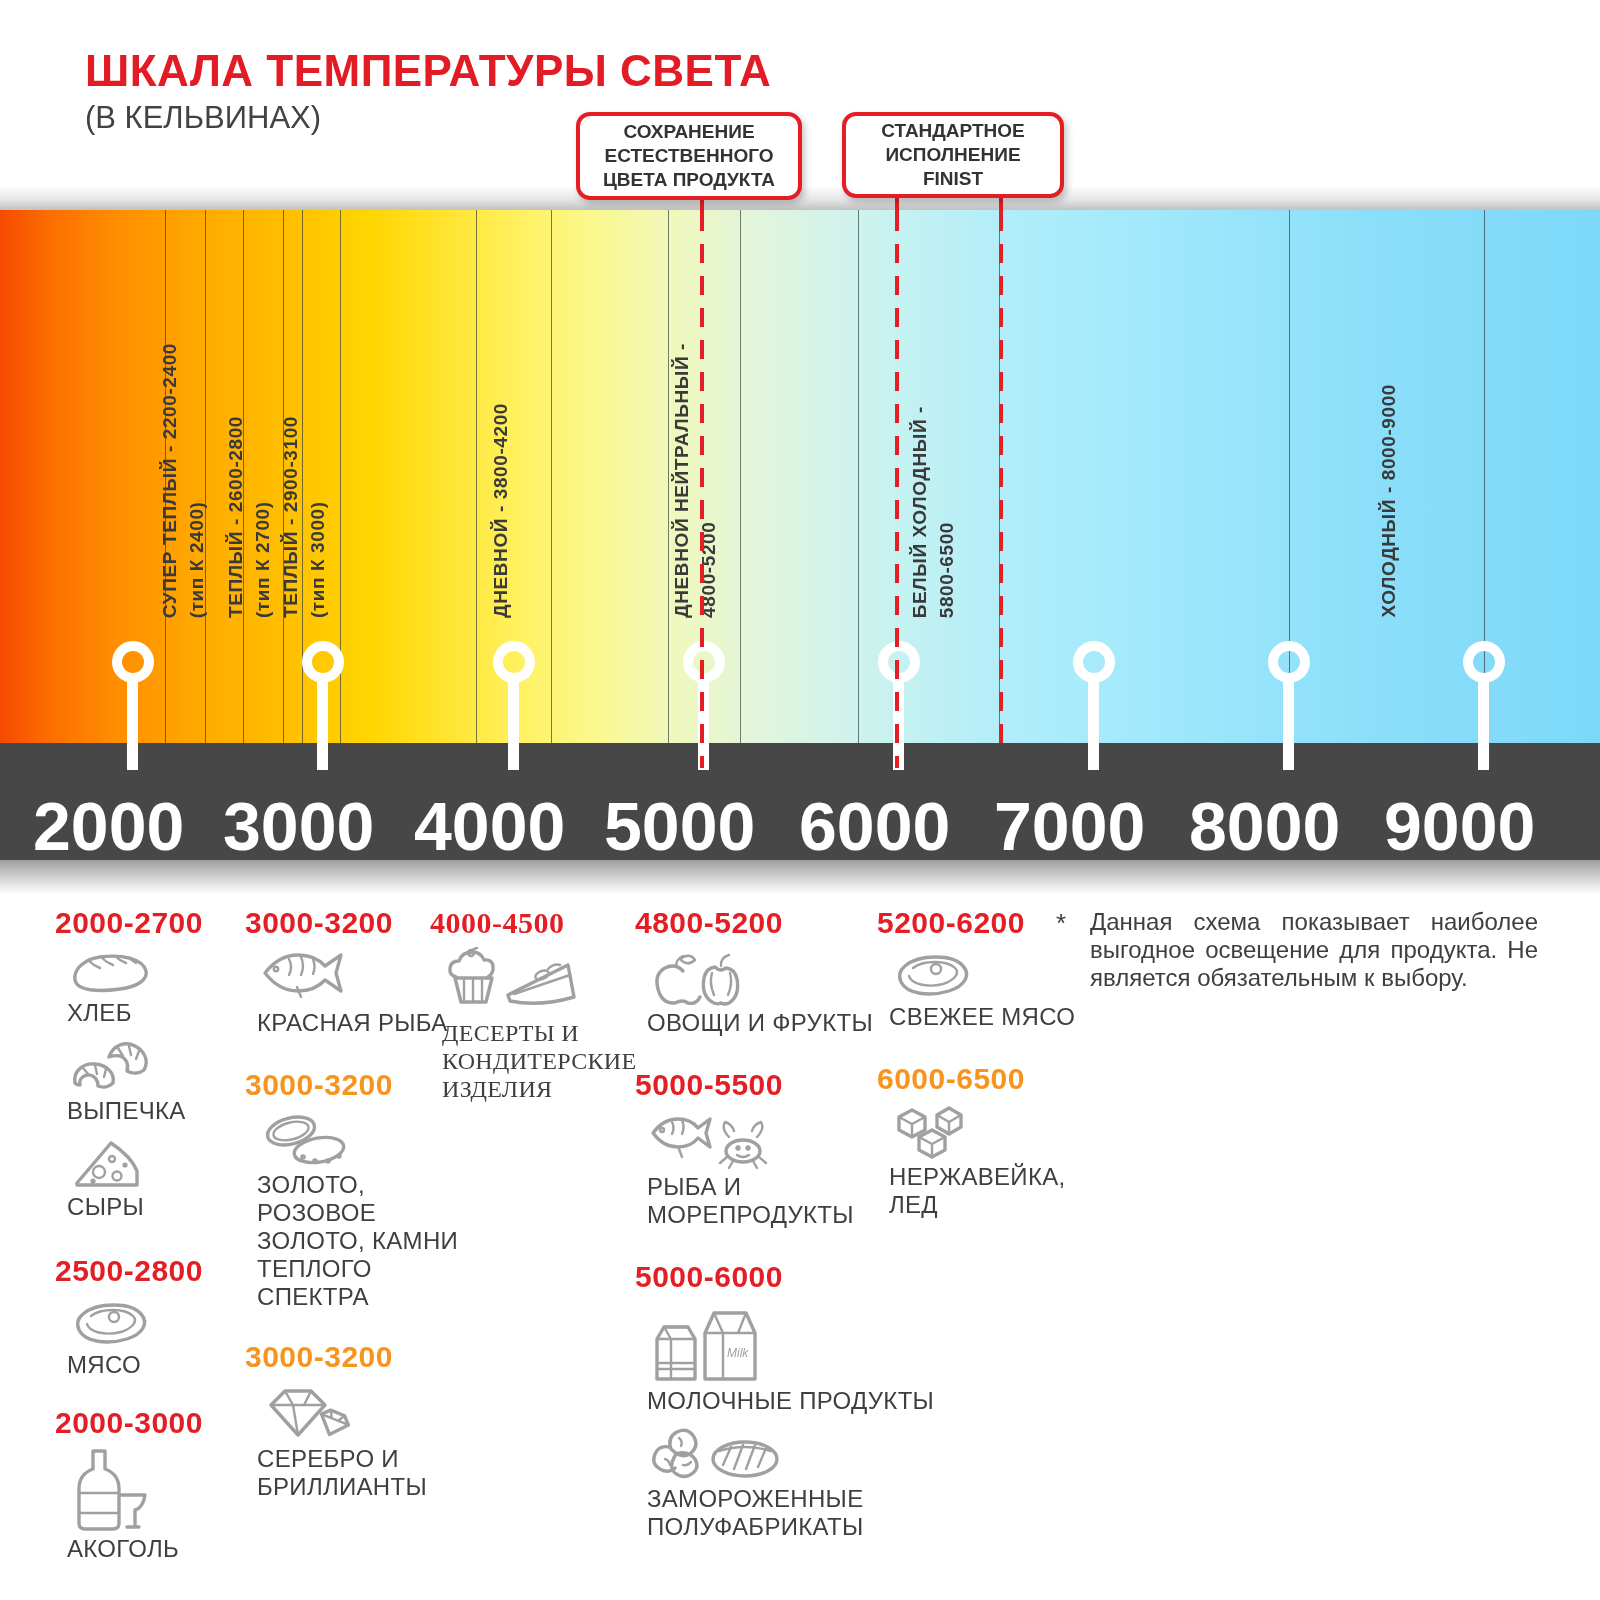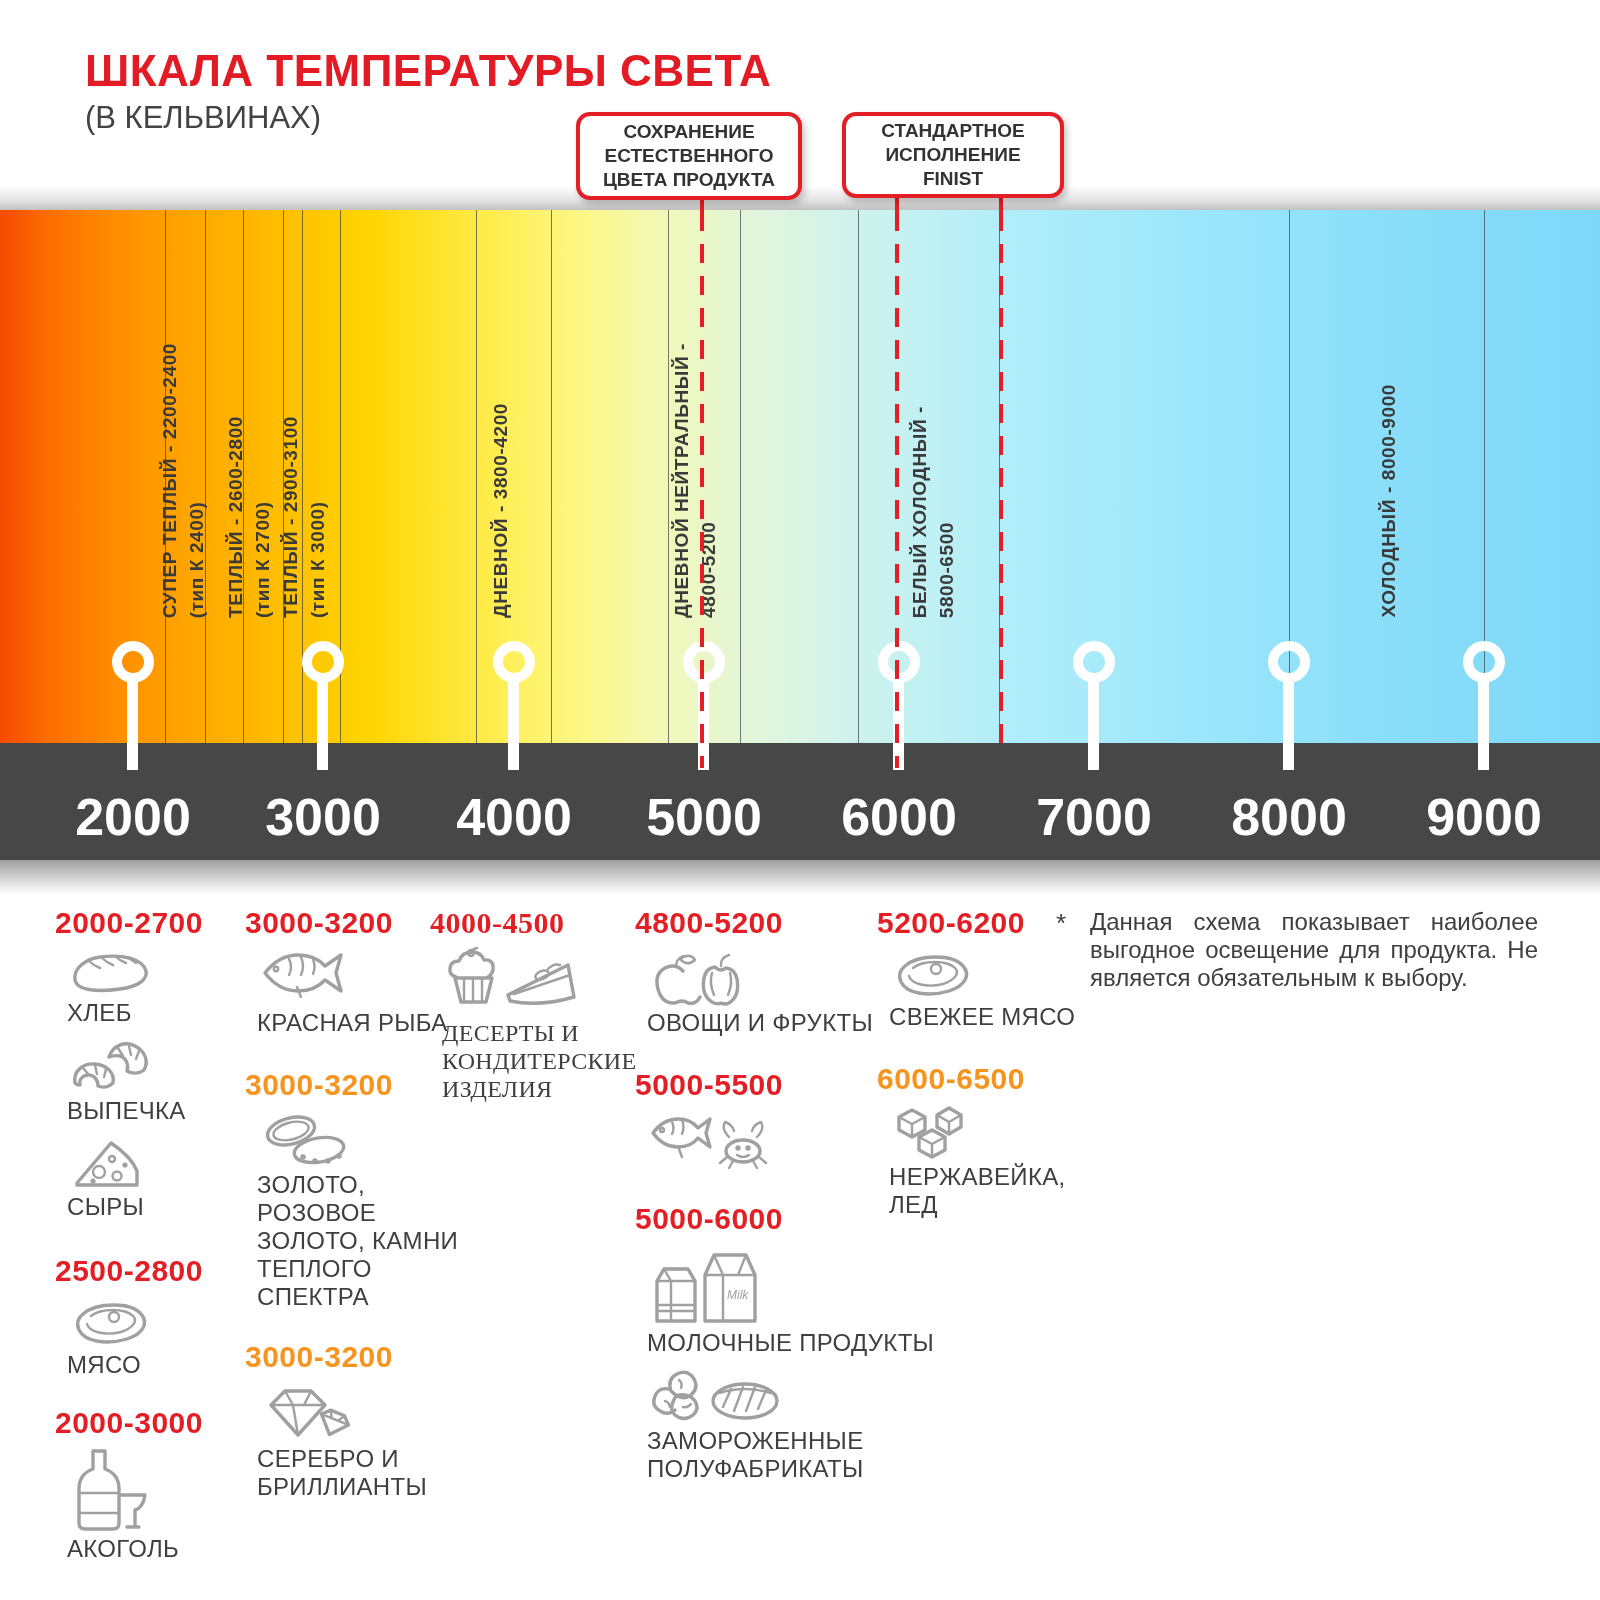--- a/index.html
+++ b/index.html
@@ -47,22 +47,22 @@
                  border-radius:50%;z-index:5;}
   .marker-stem{position:absolute;width:11px;background:#ffffff;z-index:5;}
 
   
   .dash-line{position:absolute;width:4px;z-index:7;
      background:repeating-linear-gradient(to bottom,#E31E24 0px,#E31E24 19px,
                 rgba(0,0,0,0) 19px,rgba(0,0,0,0) 32px);}
 
   
   #axis-bar{left:0;top:743px;width:1600px;height:117px;background:#474747;}
-  .tick-label{position:absolute;top:44px;width:200px;margin-left:-100px;text-align:center;
-              font-size:52px;font-weight:bold;color:#ffffff;}
+  .tick-label{position:absolute;top:44px;width:200px;margin-left:-100px;text-align:left;
+              font-size:68px;font-weight:bold;color:#ffffff;}
 
   
   .col{position:absolute;top:905px;}
   .range{font-size:30px;font-weight:bold;color:#E31E24;line-height:36px;letter-spacing:.5px;}
   .range.orange{color:#F7941E;}
   .cat-item{margin-left:12px;}
   .cat-icon{display:block;margin:6px 0 2px 2px;}
   .cat-label{font-size:24px;line-height:28px;color:#3f3f3f;letter-spacing:.3px;}
   svg.icon{stroke:#a0a0a0;fill:none;stroke-width:3.4;stroke-linecap:round;stroke-linejoin:round;}
   svg.icon .fine{stroke-width:2.4;}
@@ -311,20 +311,21 @@
       <path d="M4,24 q10,-14 25,-14 q13,0 20,9 l12,-9 l-4,14 l4,14 l-12,-9 q-7,9 -20,9 q-15,0 -25,-14 Z"></path>
       <circle class="fine" cx="13" cy="21" r="2"></circle>
       <path class="fine" d="M23,13 q3,6 0,12 M33,11 q3,7 0,14 M30,40 l3,8"></path>
       <ellipse cx="94" cy="42" rx="17" ry="11"></ellipse>
       <path class="fine" d="M80,28 q-8,-8 -4,-15 q7,2 9,9 M108,28 q8,-8 4,-15 q-7,2 -9,9"></path>
       <path class="fine" d="M78,48 l-7,6 M84,52 l-4,7 M104,52 l4,7 M110,48 l7,6"></path>
       <circle class="fine" cx="89" cy="39" r="1.5"></circle>
       <circle class="fine" cx="99" cy="39" r="1.5"></circle>
       <path class="fine" d="M88,46 q6,4 12,0"></path>
     </svg>
+    <div class="cat-label">РЫБА И МОРЕПРОДУКТЫ</div>
   </div>
 
   <div class="range" style="margin-top:30px;">5000-6000</div>
   <div class="cat-item">
     <svg class="icon cat-icon" width="112" height="84" viewBox="0 0 112 84">
       <path d="M8,38 V78 H46 V38 L39,26 H15 Z"></path>
       <path class="fine" d="M8,38 H46 M15,26 h24 M15,26 l7,12 v40"></path>
       <path class="fine" d="M8,62 h38 M8,68 h38"></path>
       <path d="M56,78 V32 L65,12 H97 L106,32 V78 Z"></path>
       <path class="fine" d="M56,32 H106 M65,12 l9,20 v46 M97,12 l-8,20"></path>

